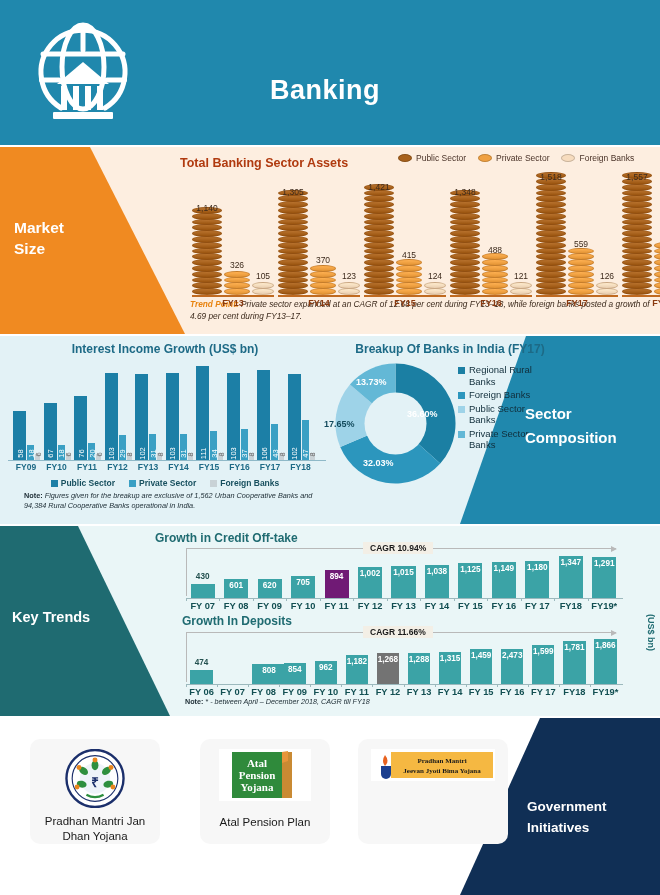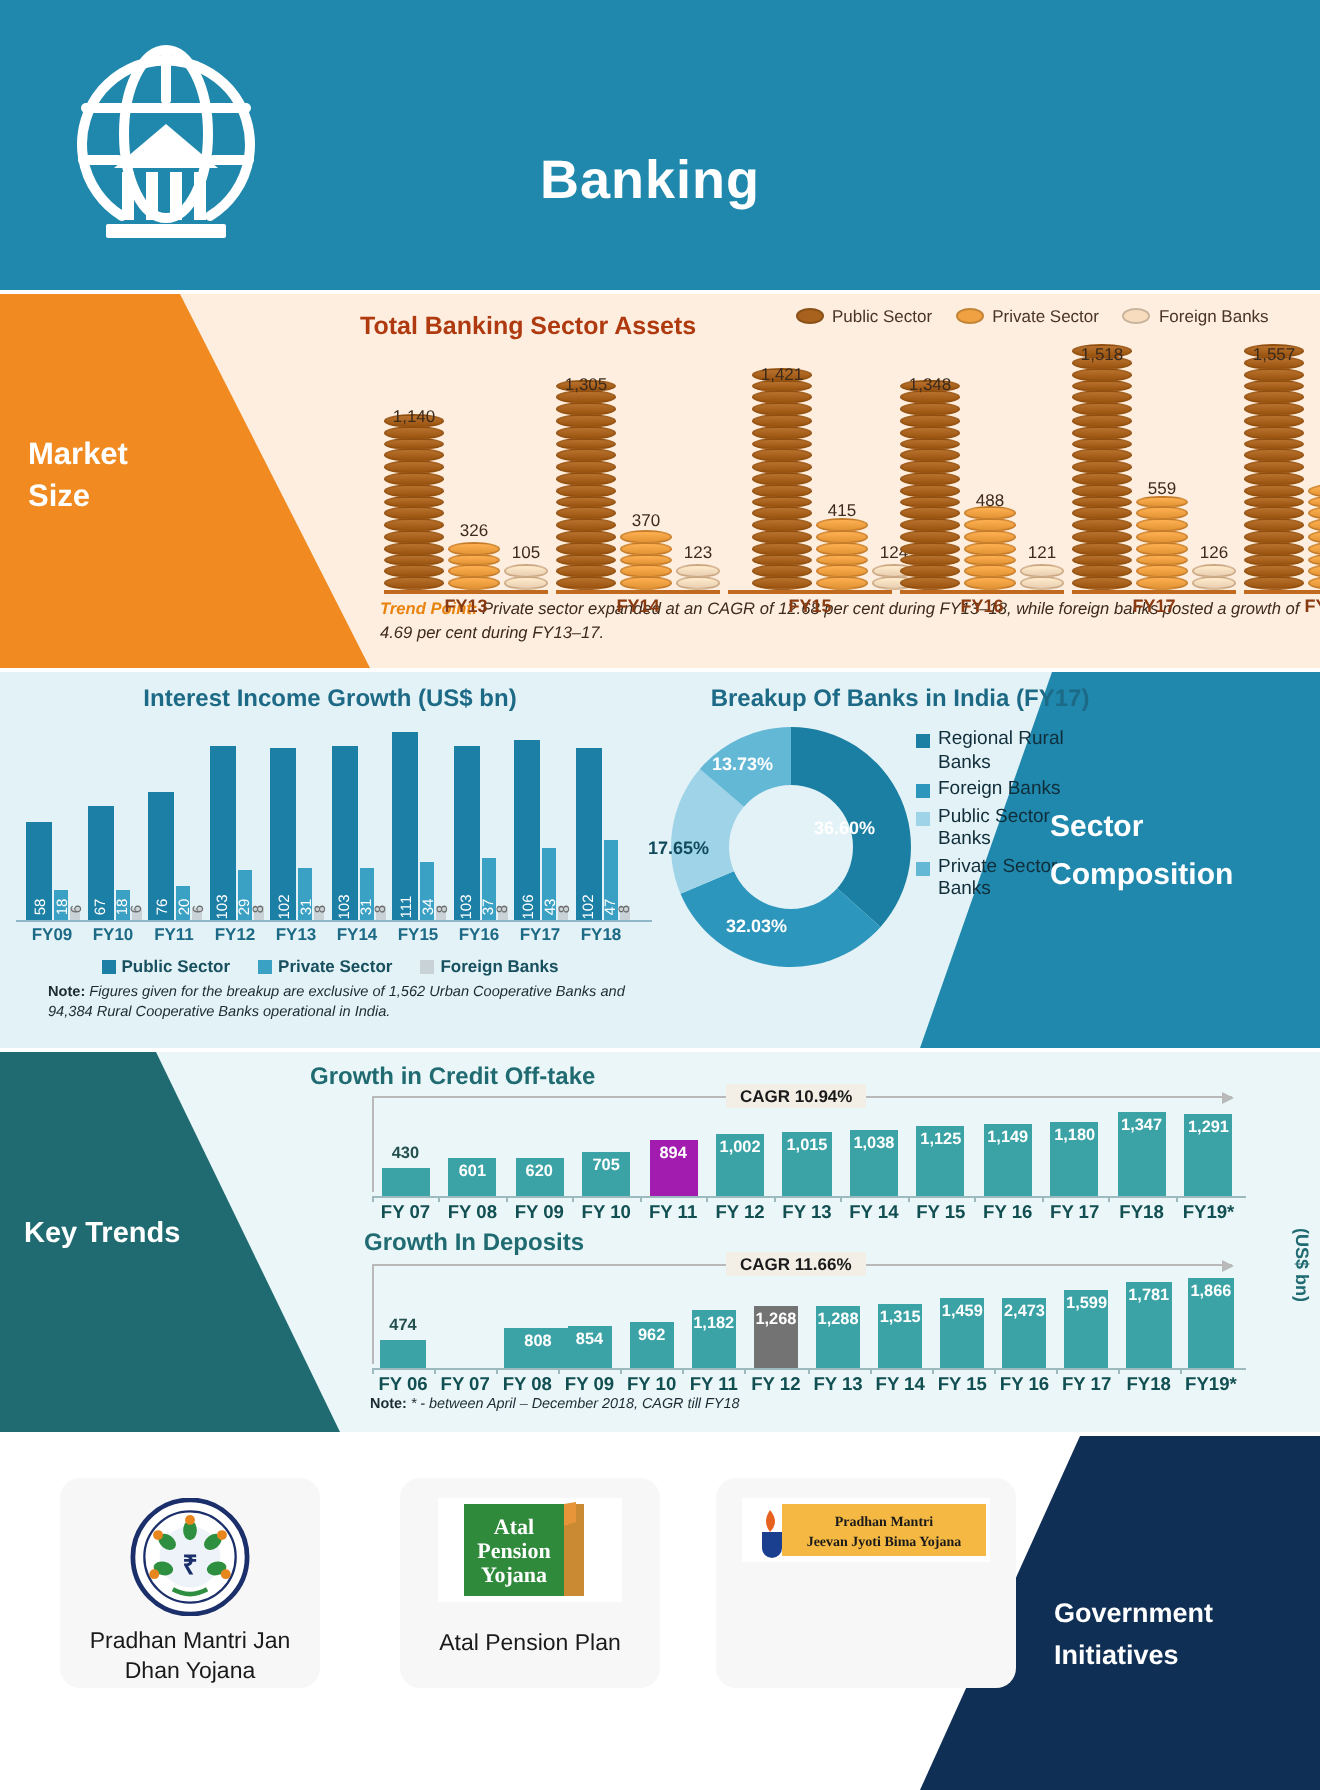--- a/index.html
+++ b/index.html
@@ -332,21 +332,21 @@
           <div class="coin" style="width: 26px; height: 6.8px; background: linear-gradient(rgb(255, 177, 82), rgb(226, 147, 52));"></div>
           <div class="coin-val" style="bottom: 30px;">370</div>
         </div>
         <div class="stack" style="width: 22px;">
           <div class="coin" style="width: 22px; height: 6.8px; background: linear-gradient(rgb(255, 236, 206), rgb(233, 206, 176));"></div>
           <div class="coin" style="width: 22px; height: 6.8px; background: linear-gradient(rgb(255, 236, 206), rgb(233, 206, 176));"></div>
           <div class="coin-val" style="bottom: 14.4px;">123</div>
         </div>
       </div>
       <div class="coin-group" style="left: 184px;">
-        <div class="stack" style="width: 30px; margin-left: 12px;">
+        <div class="stack" style="width: 30px;">
           <div class="coin" style="width: 30px; height: 6.8px; background: linear-gradient(rgb(184, 114, 45), rgb(154, 84, 15));"></div>
           <div class="coin" style="width: 30px; height: 6.8px; background: linear-gradient(rgb(184, 114, 45), rgb(154, 84, 15));"></div>
           <div class="coin" style="width: 30px; height: 6.8px; background: linear-gradient(rgb(184, 114, 45), rgb(154, 84, 15));"></div>
           <div class="coin" style="width: 30px; height: 6.8px; background: linear-gradient(rgb(184, 114, 45), rgb(154, 84, 15));"></div>
           <div class="coin" style="width: 30px; height: 6.8px; background: linear-gradient(rgb(184, 114, 45), rgb(154, 84, 15));"></div>
           <div class="coin" style="width: 30px; height: 6.8px; background: linear-gradient(rgb(184, 114, 45), rgb(154, 84, 15));"></div>
           <div class="coin" style="width: 30px; height: 6.8px; background: linear-gradient(rgb(184, 114, 45), rgb(154, 84, 15));"></div>
           <div class="coin" style="width: 30px; height: 6.8px; background: linear-gradient(rgb(184, 114, 45), rgb(154, 84, 15));"></div>
           <div class="coin" style="width: 30px; height: 6.8px; background: linear-gradient(rgb(184, 114, 45), rgb(154, 84, 15));"></div>
           <div class="coin" style="width: 30px; height: 6.8px; background: linear-gradient(rgb(184, 114, 45), rgb(154, 84, 15));"></div>
@@ -713,21 +713,21 @@
       </div>
       <div class="kt-bar" style="left: 38.1462px; width: 24.0923px; height: 18.8886px; background: rgb(59, 163, 166);">
         <span>601</span>
       </div>
       <div class="kt-bar" style="left: 71.6077px; width: 24.0923px; height: 19.4857px; background: rgb(59, 163, 166); margin-top: 16px;">
         <span>620</span>
       </div>
       <div class="kt-bar" style="left: 105.069px; width: 24.0923px; height: 22.1571px; background: rgb(59, 163, 166);">
         <span>705</span>
       </div>
-      <div class="kt-bar" style="left: 138.531px; width: 24.0923px; height: 28.0971px; background: #a21caf;">
+      <div class="kt-bar" style="left: 138.531px; width: 24.0923px; height: 28.0971px; background: #701a75;">
         <span>894</span>
       </div>
       <div class="kt-bar" style="left: 171.992px; width: 24.0923px; height: 31.4914px; background: rgb(59, 163, 166);">
         <span>1,002</span>
       </div>
       <div class="kt-bar" style="left: 205.454px; width: 24.0923px; height: 31.9px; background: rgb(59, 163, 166);">
         <span>1,015</span>
       </div>
       <div class="kt-bar" style="left: 238.915px; width: 24.0923px; height: 32.6229px; background: rgb(59, 163, 166);">
         <span>1,038</span>

